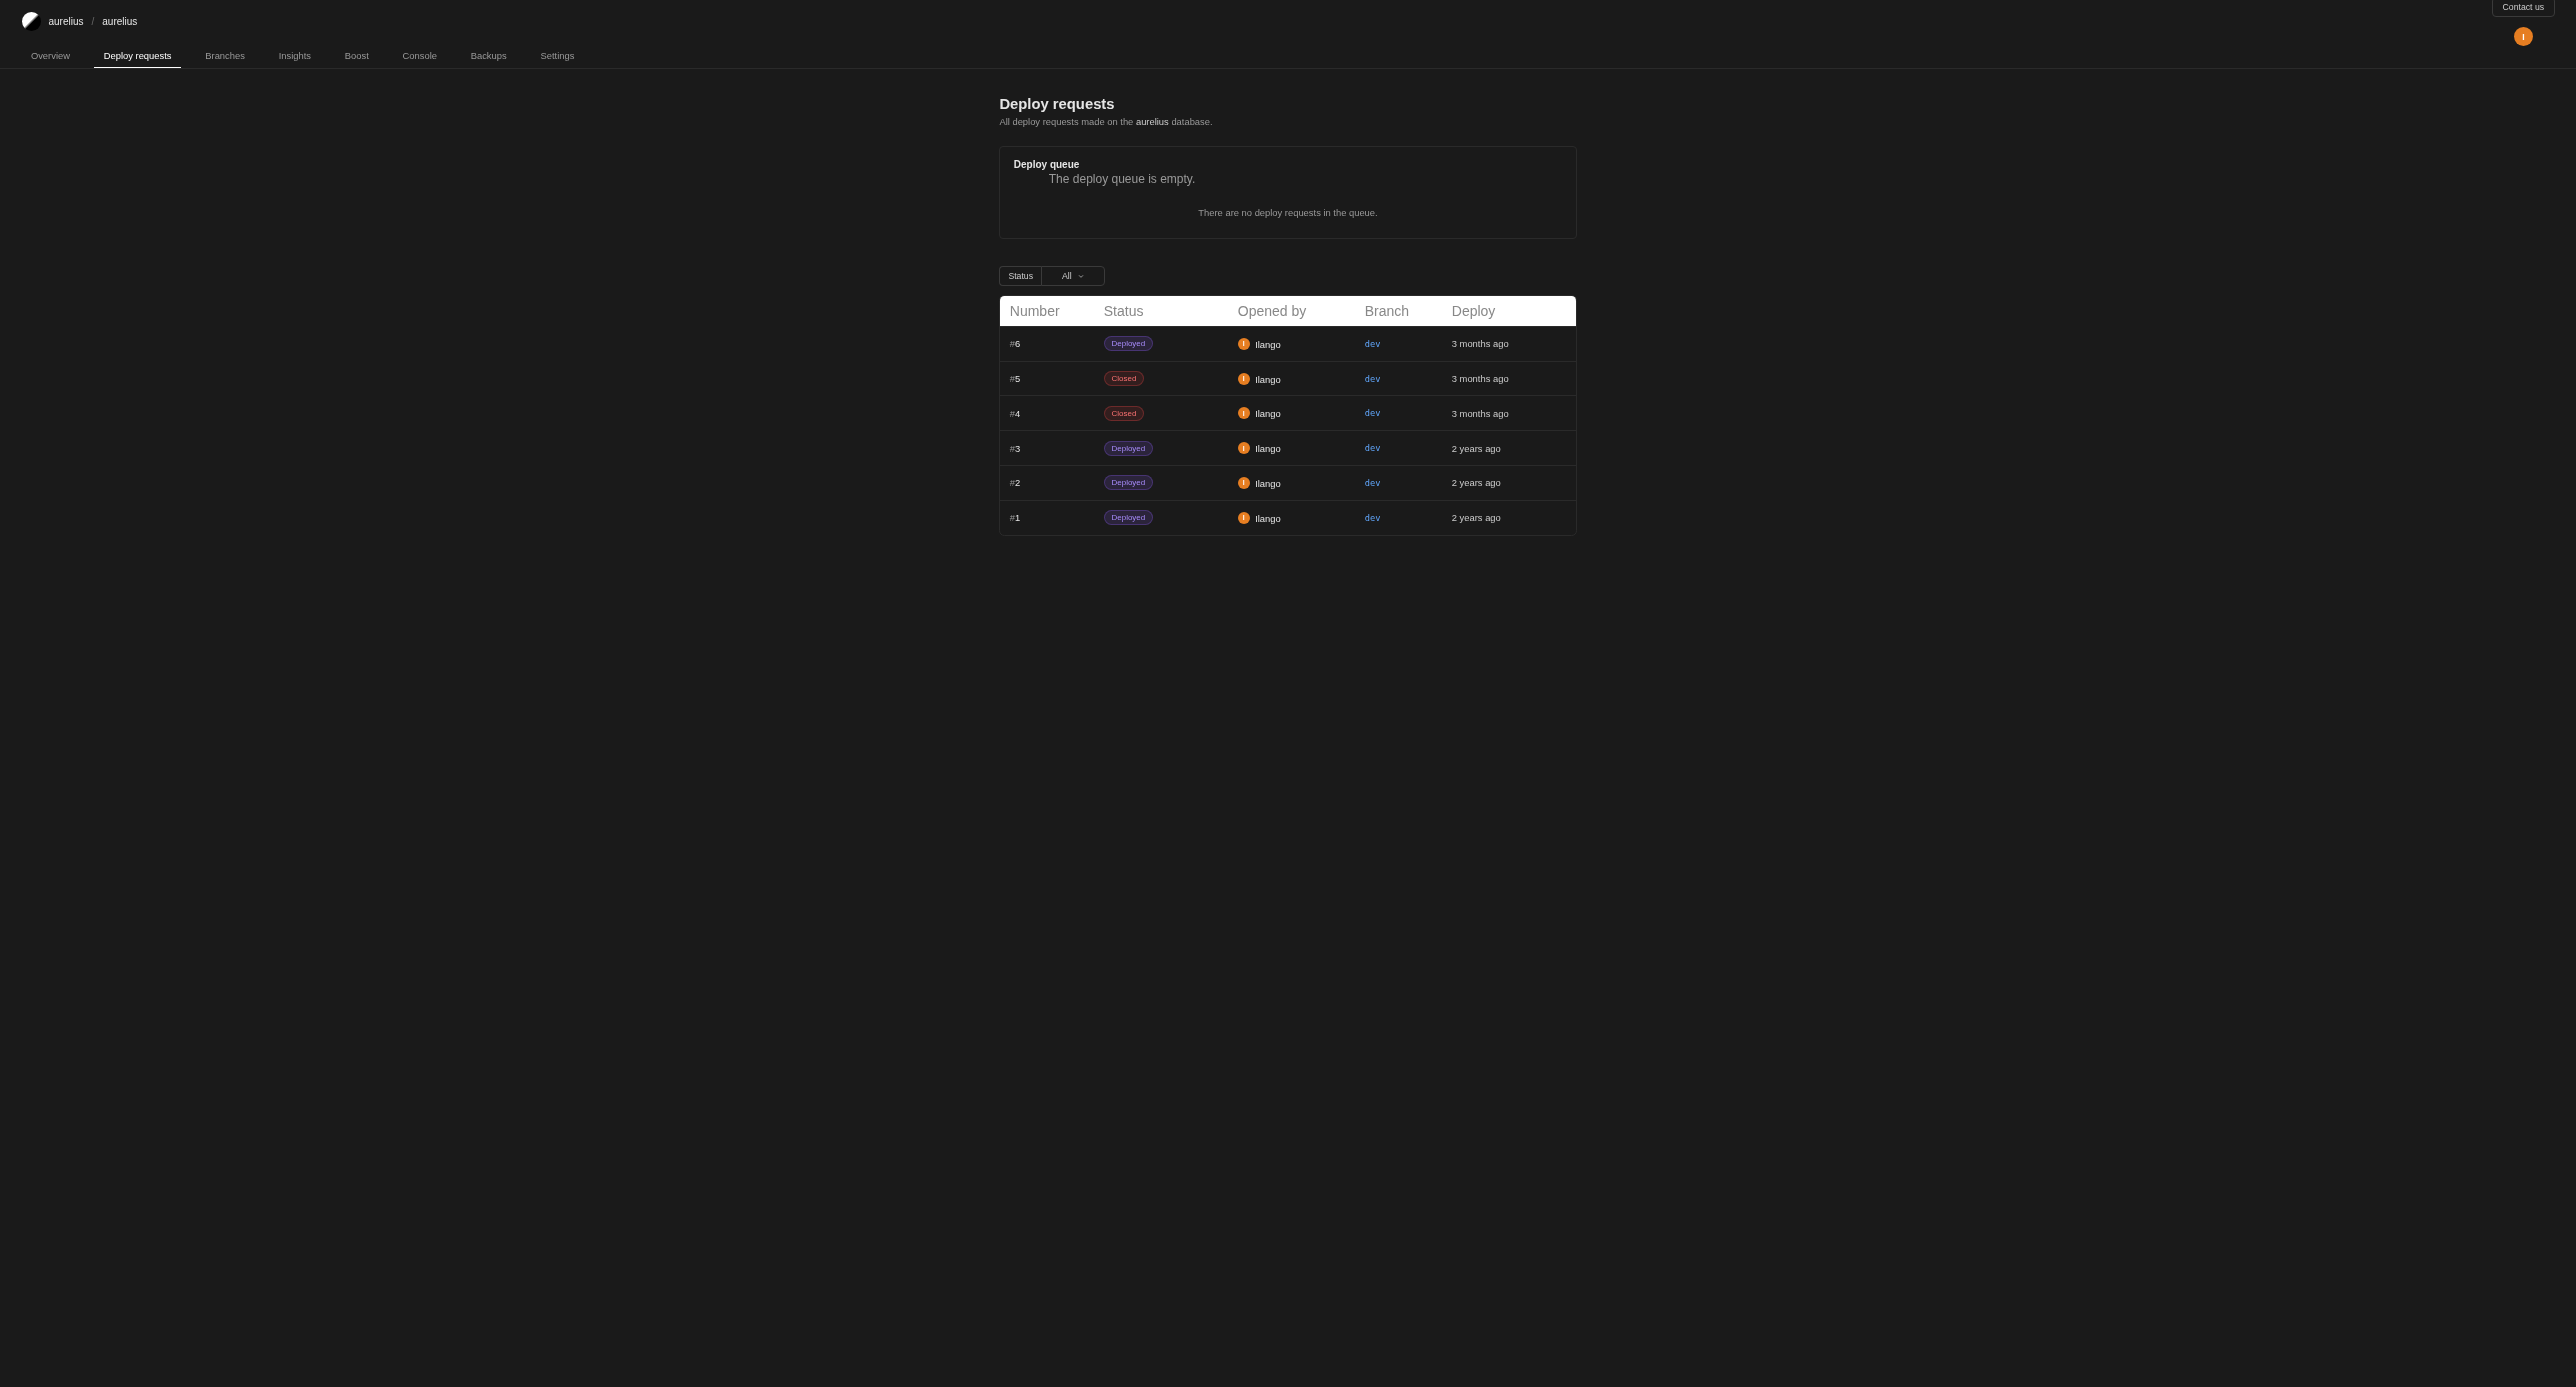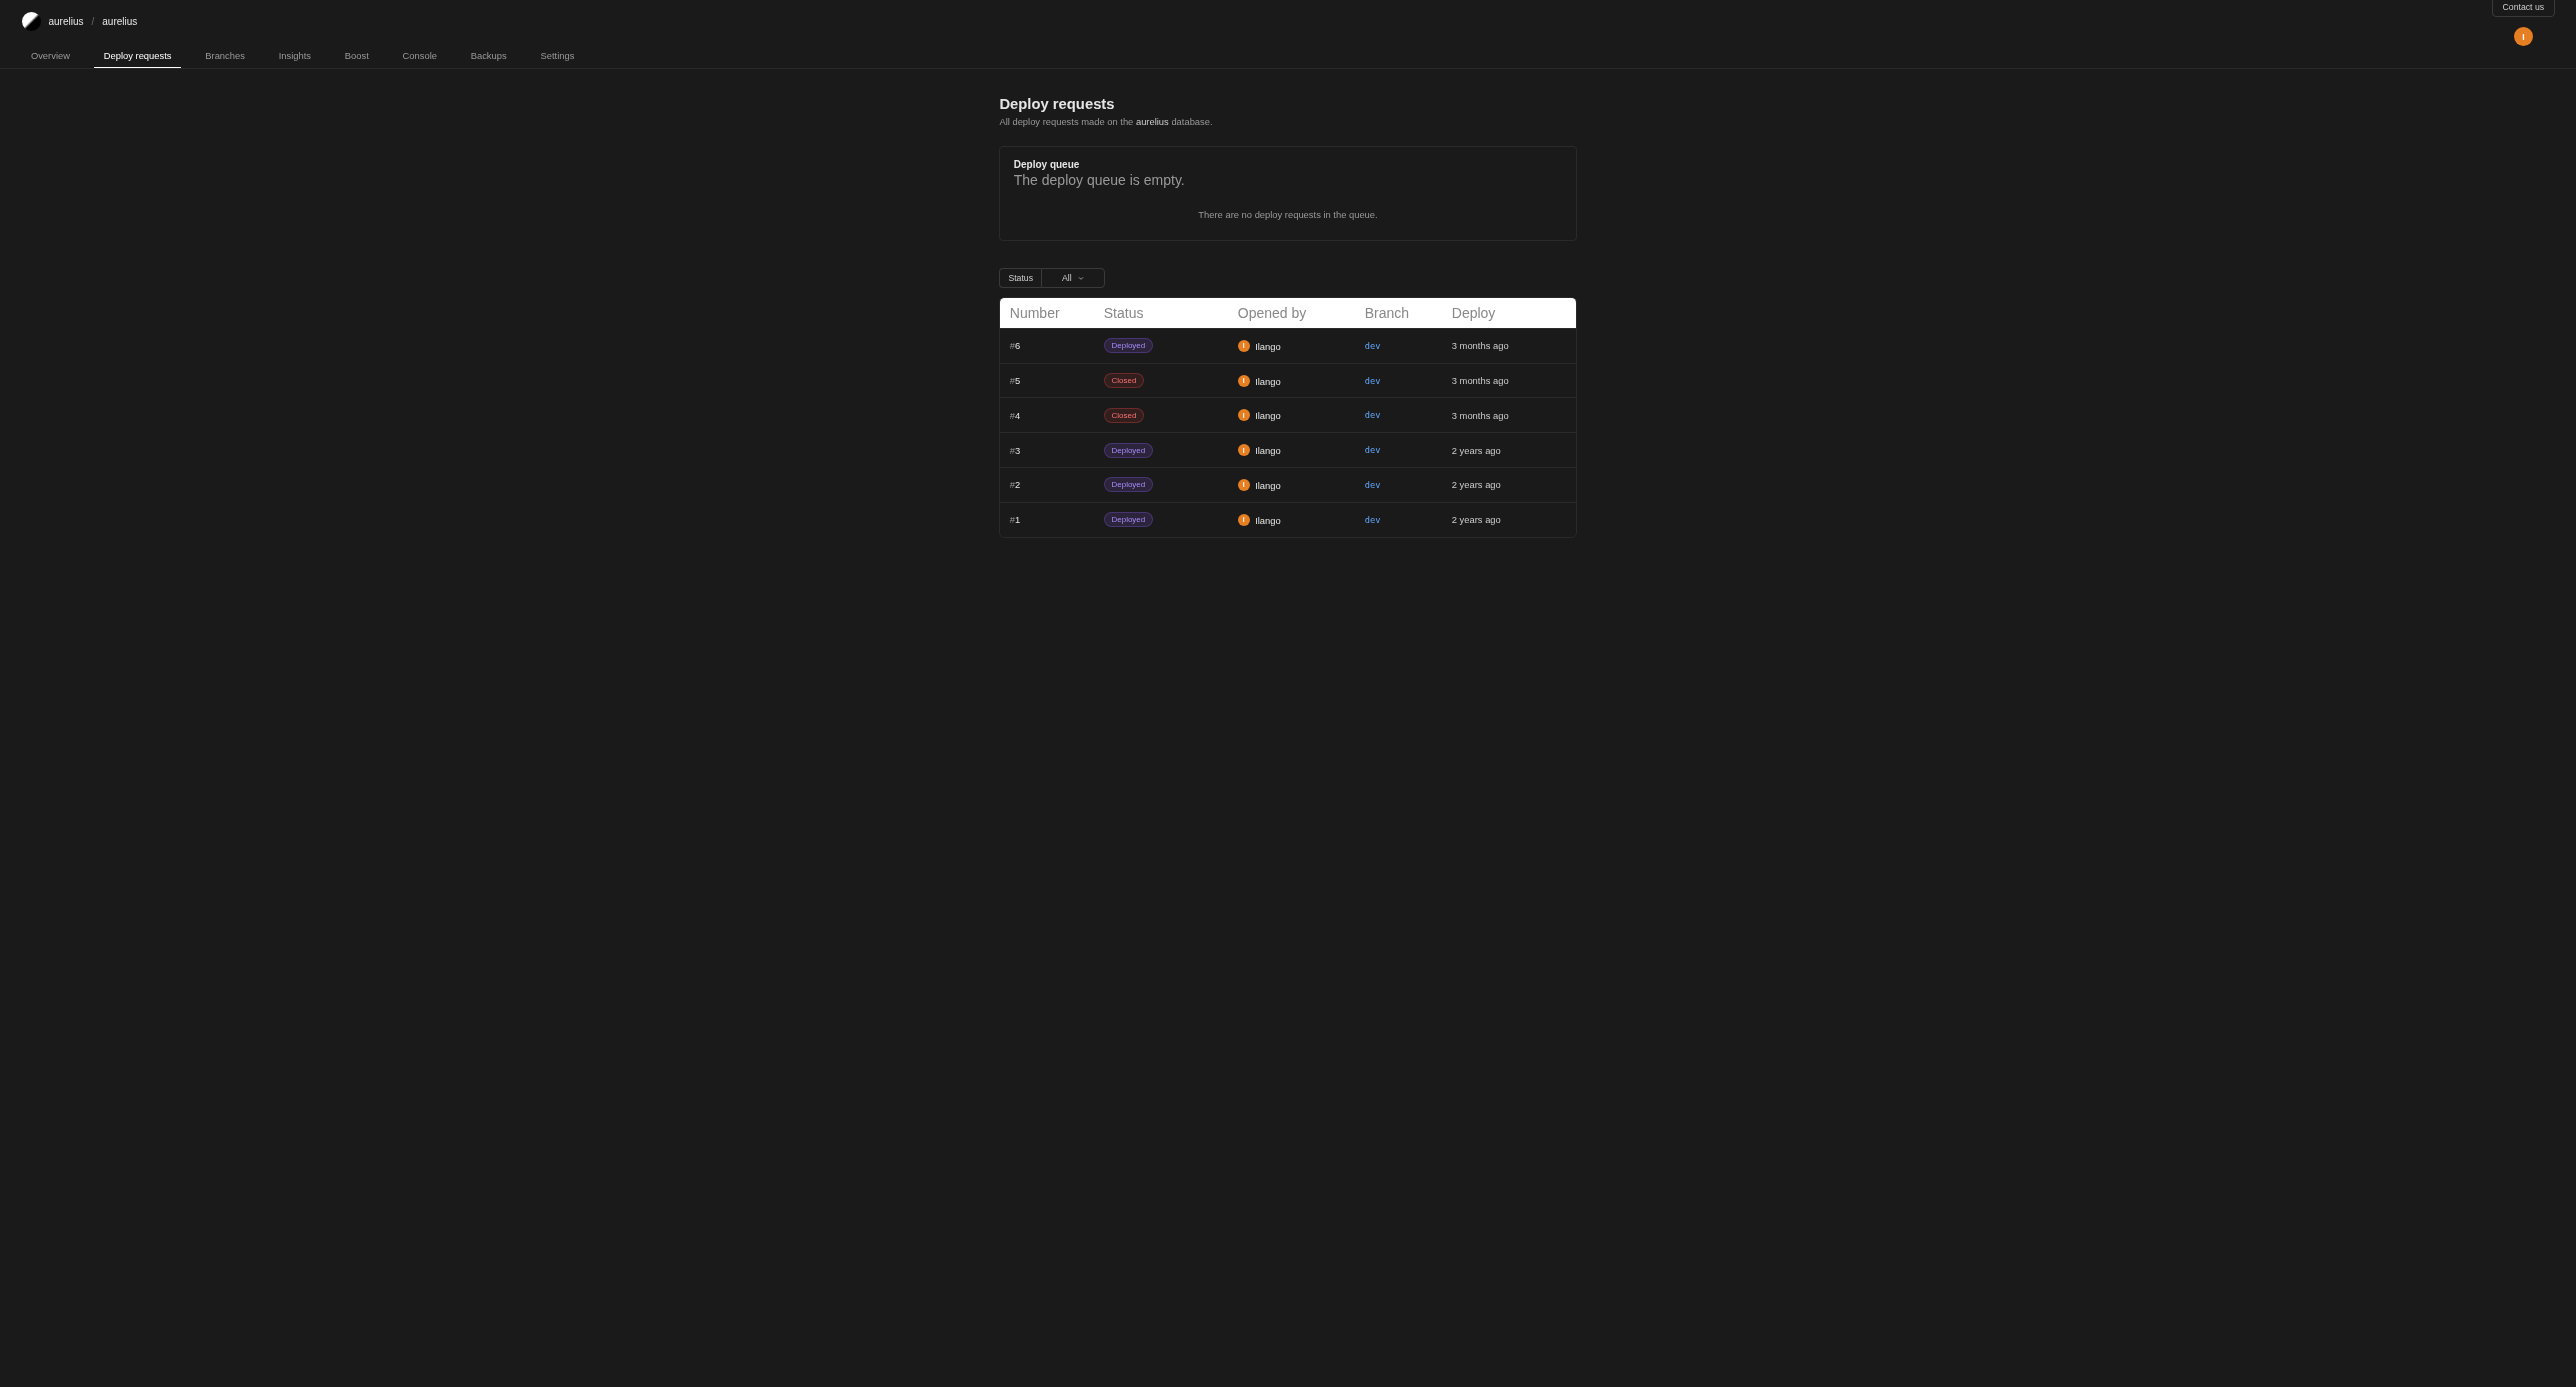--- a/index.html
+++ b/index.html
@@ -112,22 +112,23 @@
       padding: 12px 13.4px;
       margin-bottom: 27px;
     }
     .queue-title {
       font-weight: 600;
       font-size: 10px;
       margin-bottom: 1.3px;
     }
     .queue-sub {
       color: #999;
-      font-size: 14px;
+      font-size: 12px;
       margin-bottom: 16px;
+      margin-left: 35px;
     }
     .queue-empty {
       text-align: center;
       color: #999;
       font-size: 9.4px;
       padding: 5.4px 0 8px;
     }
     .filter-row {
       display: flex;
       align-items: center;

